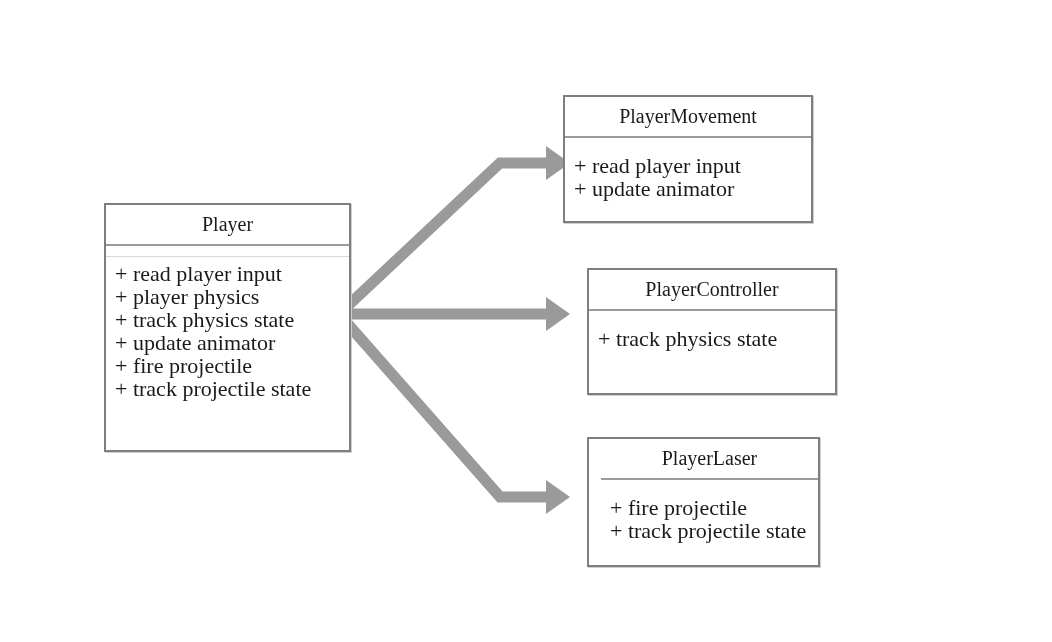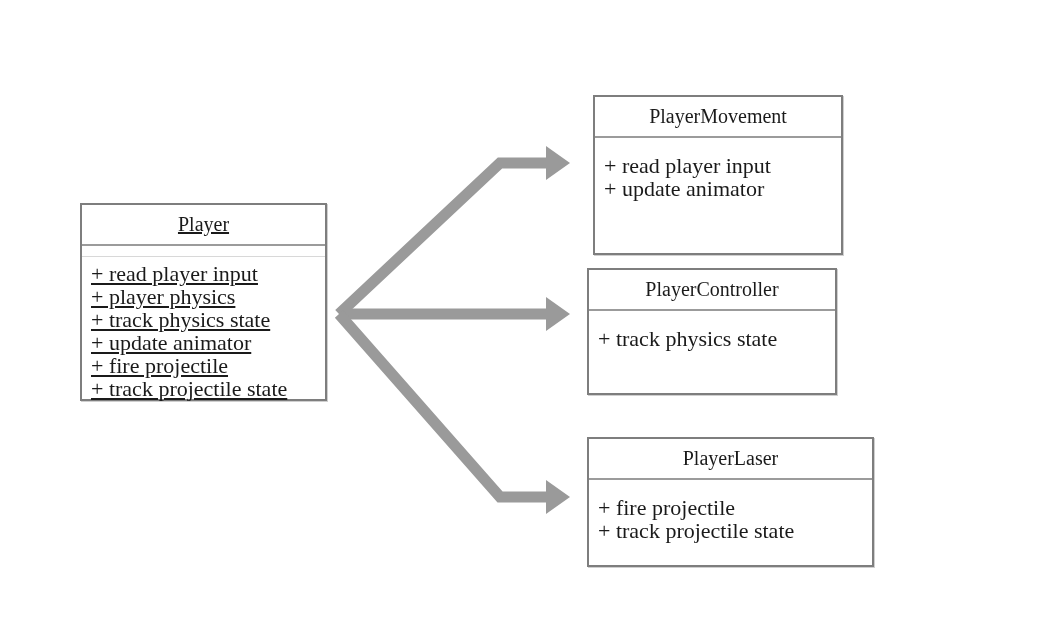--- a/index.html
+++ b/index.html
@@ -42,25 +42,25 @@
   .uml-attrs {
     height: 10px;
     border-bottom: 1px solid #d8d8d8;
   }
   .uml-methods {
     padding: 16px 8px 0 9px;
     font-size: 22px;
     line-height: 23px;
     white-space: nowrap;
   }
-  .box-player   { left: 80px;  top: 203px; width: 247px; height: 198px; text-decoration: underline; }
+  .box-player   { left: 104px;  top: 203px; width: 247px; height: 249px; }
   .box-player .uml-methods { padding-top: 5px; }
-  .box-movement { left: 593px; top: 95px;  width: 250px; height: 160px; }
+  .box-movement { left: 563px; top: 95px;  width: 250px; height: 128px; }
   .box-controller { left: 587px; top: 268px; width: 250px; height: 127px; }
-  .box-laser    { left: 587px; top: 437px; width: 287px; height: 130px; }
+  .box-laser    { left: 587px; top: 437px; width: 233px; height: 130px; padding-left: 12px; }
 </style>
 </head>
 <body>
 
 <div class="canvas">
 
   <svg class="arrows-layer" width="1052" height="642" viewBox="0 0 1052 642">
 
     <path d="M 339 314 L 500 163 L 550 163" fill="none" stroke-width="11" stroke="#9a9a9a"></path>
     <polygon points="546,146 570,163 546,180" fill="#9a9a9a"></polygon>

